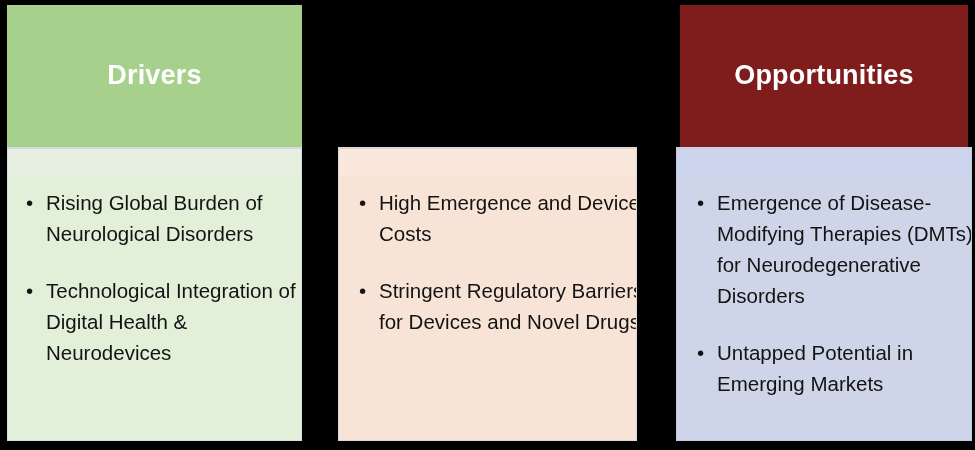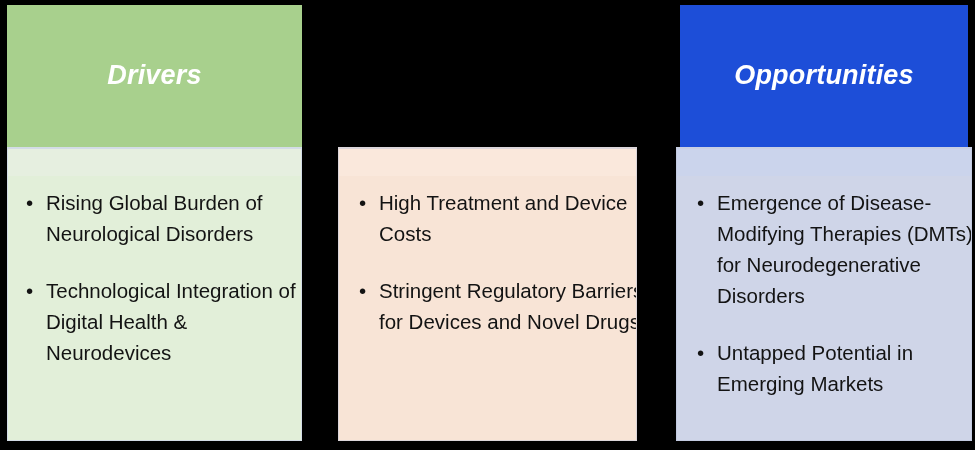--- a/index.html
+++ b/index.html
@@ -34,21 +34,20 @@
   .col-header {
     position: absolute;
     display: flex;
     align-items: center;
     justify-content: center;
     box-sizing: border-box;
   }
   .col-header-title {
     color: #FFFFFF;
     font-weight: bold;
-    font-style: italic;
     font-size: 27px;
     line-height: 1.1;
     letter-spacing: 0.2px;
     white-space: nowrap;
     text-align: right;
   }
 
   
   .col-body {
     position: absolute;
@@ -121,21 +120,21 @@
     border-top: 2px solid #DCD6DA;
   }
   #col-restraints .col-body-topband { background: #FAE8DC; }
   #col-restraints .bullet-list { padding: 38px 10px 0 14px; }
   #col-restraints .bullet-item + .bullet-item { margin-top: 26px; }
 
   
   #col-opportunities { left: 660px; width: 315px; }
   #col-opportunities .col-header {
     left: 20px; top: 5px; width: 288px; height: 142px;
-    background: #1d4ed8;
+    background: #7f1d1d;
   }
   #col-opportunities .col-body {
     left: 16px; top: 147px; width: 296px; height: 294px;
     background: #CFD5E8;
     border: 1px solid #C2CAE0;
     border-top: 2px solid #C9D0E4;
   }
   #col-opportunities .col-body-topband { background: #CBD4EC; }
   #col-opportunities .bullet-list { padding: 38px 8px 0 14px; }
   #col-opportunities .bullet-item + .bullet-item { margin-top: 26px; }
@@ -163,21 +162,21 @@
       </ul>
     </div>
   </div>
 
   <div class="column" id="col-restraints">
     <div class="col-body">
       <div class="col-body-topband"></div>
       <ul class="bullet-list">
         <li class="bullet-item">
           <span class="bullet-dot">•</span>
-          <span class="bullet-text">High Treatment and Device Costs</span>
+          <span class="bullet-text">High Emergence and Device Costs</span>
         </li>
         <li class="bullet-item">
           <span class="bullet-dot">•</span>
           <span class="bullet-text">Stringent Regulatory Barriers for Devices and Novel Drugs</span>
         </li>
       </ul>
     </div>
   </div>
 
   <div class="column" id="col-opportunities">

